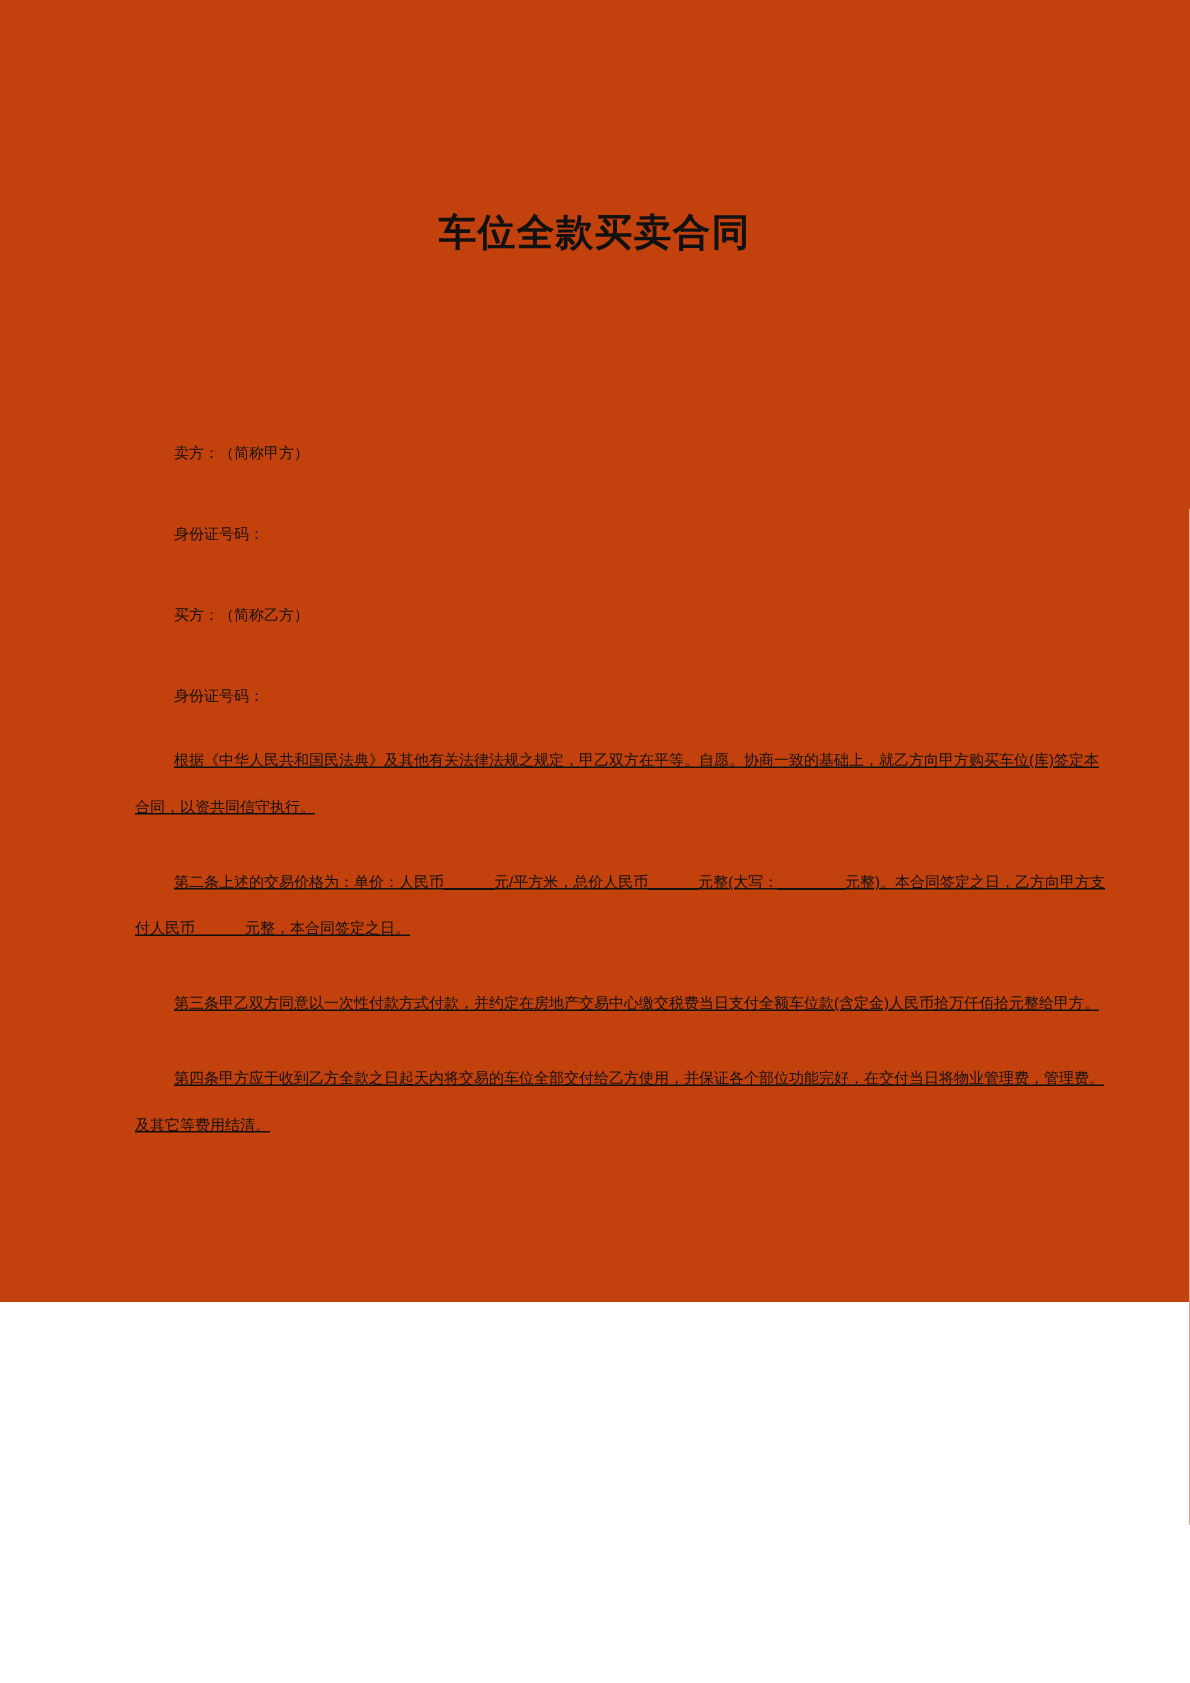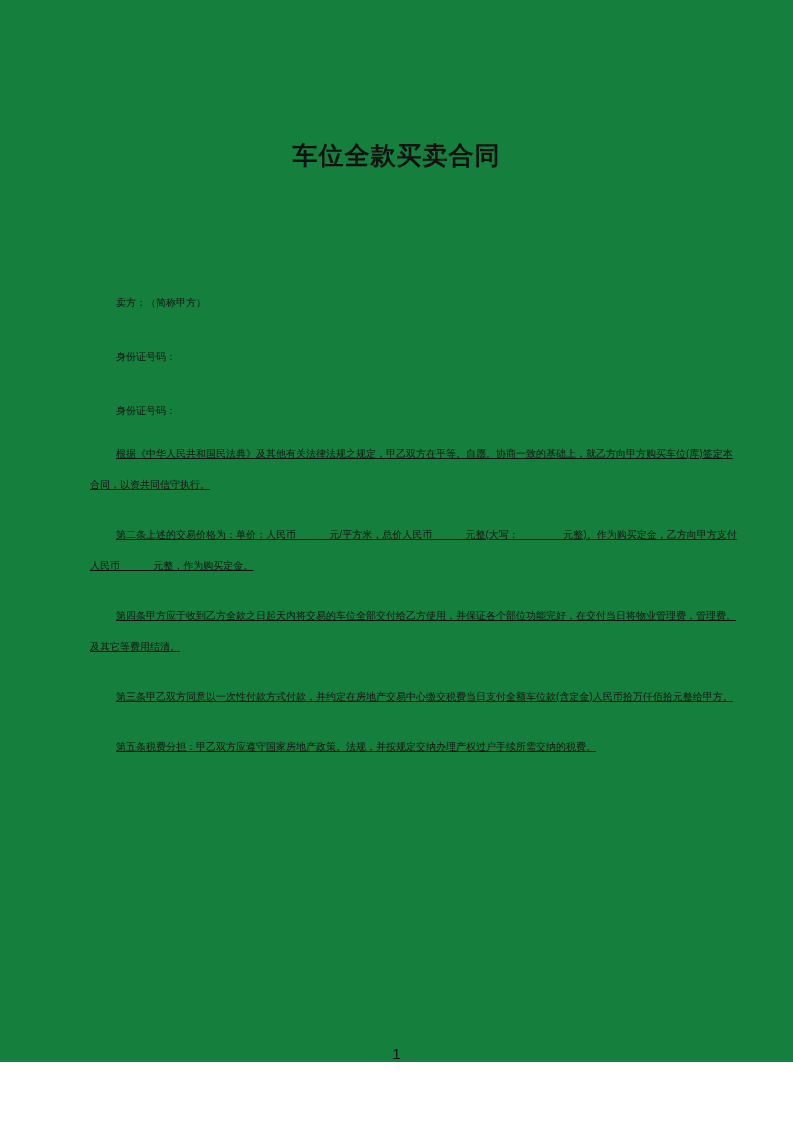--- a/index.html
+++ b/index.html
@@ -4,22 +4,22 @@
 <style>
   * { box-sizing: border-box; }
   html, body {
     margin: 0;
     padding: 0;
     background: #ffffff;
   }
   .page {
     position: relative;
     width: 793px;
-    height: 1062px;
-    background: #15803d;
+    height: 868px;
+    background: #c2410c;
     color: #111111;
     font-family: "Liberation Sans", sans-serif;
     overflow: hidden;
   }
   .doc-title {
     margin: 0;
     padding-top: 138px;
     font-size: 25px;
     line-height: 34px;
     font-weight: bold;
@@ -64,33 +64,33 @@
 <div class="page">
 
   <h1 class="doc-title">车位全款买卖合同</h1>
 
   <div class="doc-body">
 
     <p class="party">卖方：（简称甲方）</p>
 
     <p class="party">身份证号码：</p>
 
+    <p class="party">买方：（简称乙方）</p>
 
     <p class="party party-last">身份证号码：</p>
 
     <p class="clause">根据《中华人民共和国民法典》及其他有关法律法规之规定，甲乙双方在平等。自愿。协商一致的基础上，就乙方向甲方购买车位(库)签定本合同，以资共同信守执行。</p>
 
 
-    <p class="clause">第二条上述的交易价格为：单价：人民币______元/平方米，总价人民币______元整(大写：________元整)。作为购买定金，乙方向甲方支付人民币______元整，作为购买定金。</p>
+    <p class="clause">第二条上述的交易价格为：单价：人民币______元/平方米，总价人民币______元整(大写：________元整)。本合同签定之日，乙方向甲方支付人民币______元整，本合同签定之日。</p>
+
+    <p class="clause">第三条甲乙双方同意以一次性付款方式付款，并约定在房地产交易中心缴交税费当日支付全额车位款(含定金)人民币拾万仟佰拾元整给甲方。</p>
 
     <p class="clause">第四条甲方应于收到乙方全款之日起天内将交易的车位全部交付给乙方使用，并保证各个部位功能完好，在交付当日将物业管理费，管理费。及其它等费用结清。</p>
 
-    <p class="clause">第三条甲乙双方同意以一次性付款方式付款，并约定在房地产交易中心缴交税费当日支付全额车位款(含定金)人民币拾万仟佰拾元整给甲方。</p>
-
-    <p class="clause">第五条税费分担：甲乙双方应遵守国家房地产政策。法规，并按规定交纳办理产权过户手续所需交纳的税费。</p>
 
   </div>
 
   <div class="page-footer">
     <span>1</span>
   </div>
 
 </div>
 
 </body></html>

